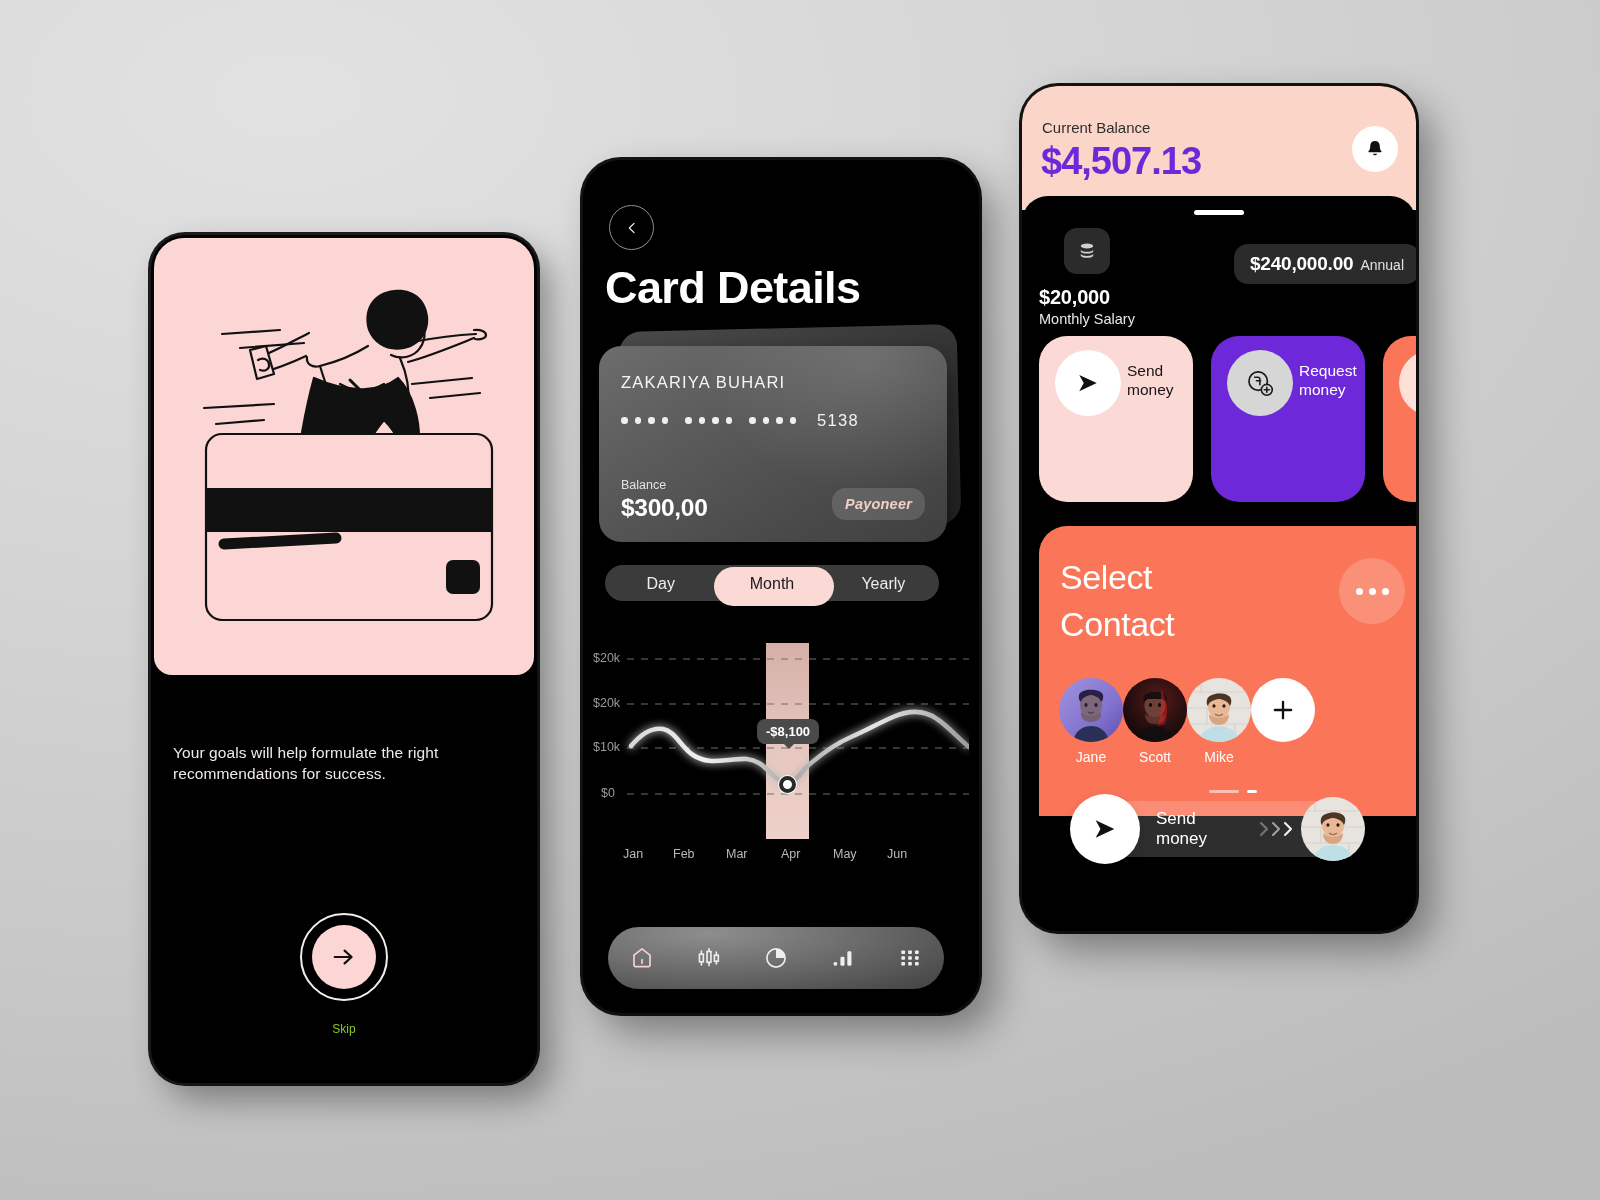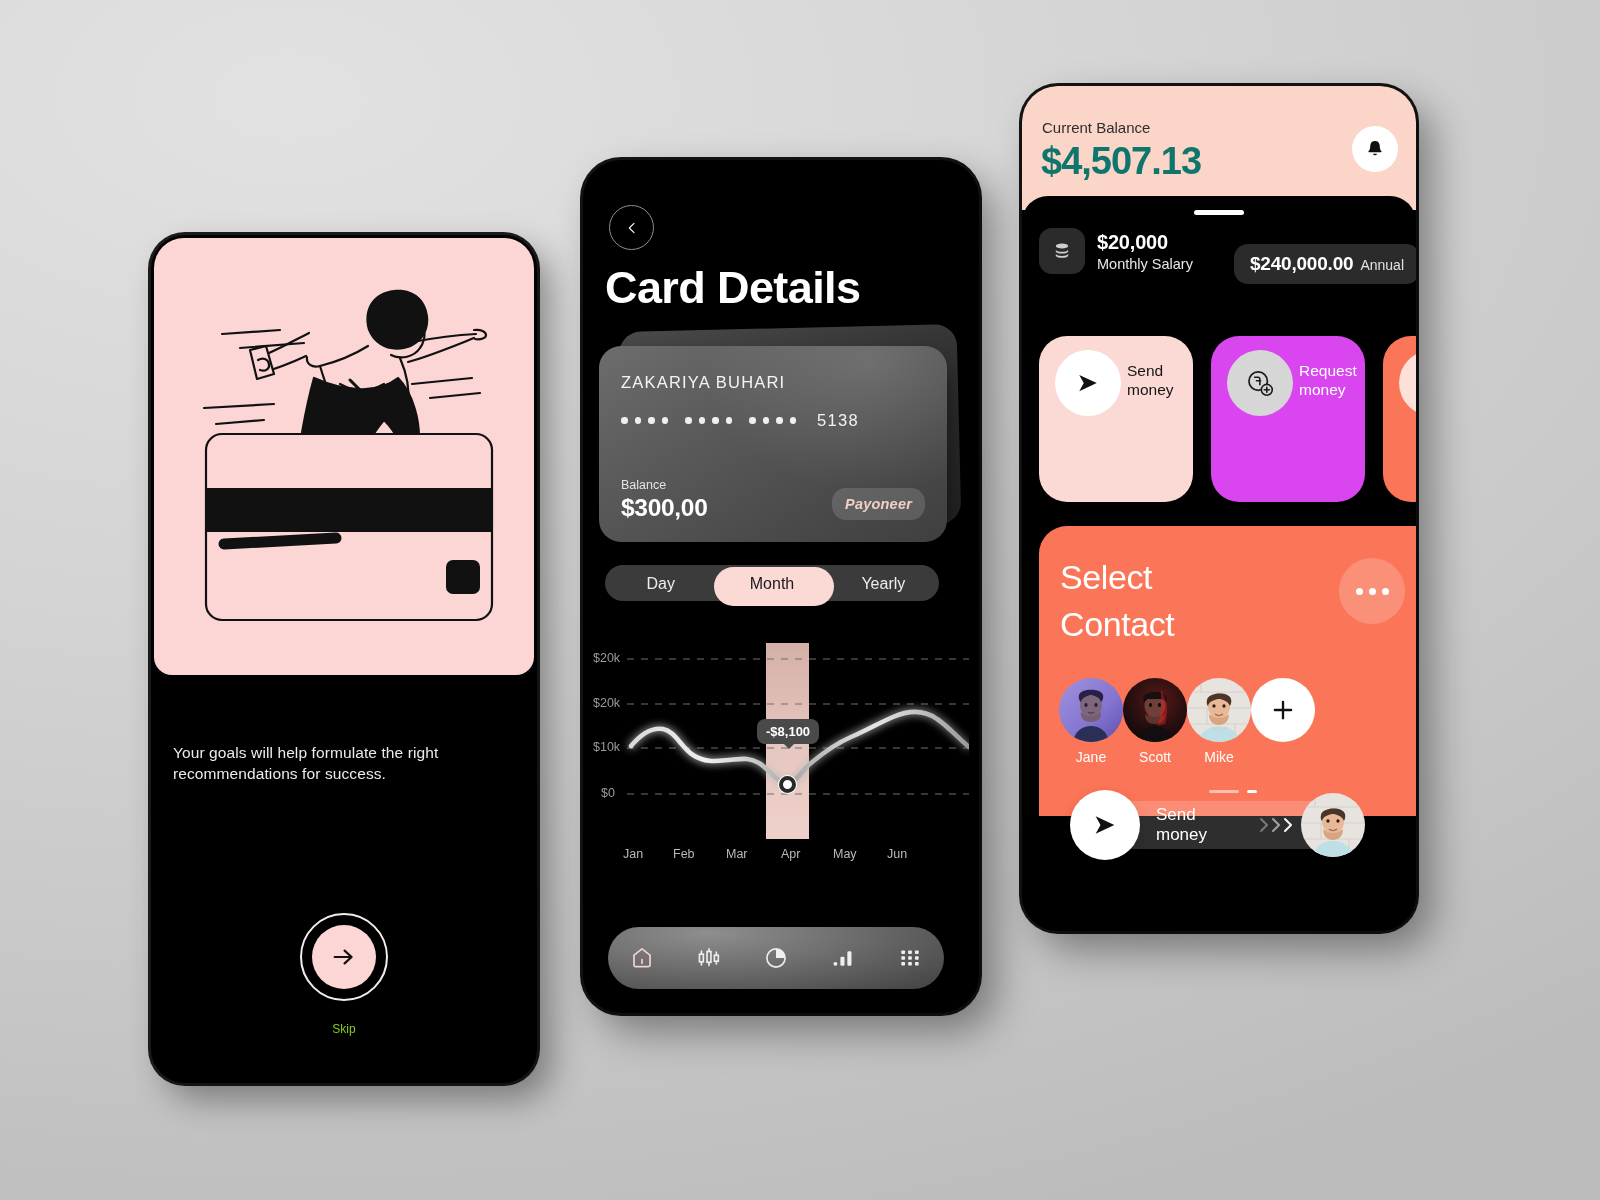--- a/index.html
+++ b/index.html
@@ -148,52 +148,52 @@
   #p3{
     left:1022px; top:86px; width:394px; height:845px;
     border-radius:36px; background:#000;
     box-shadow:16px 18px 40px rgba(0,0,0,.40), 0 0 0 3px #141414;
   }
   #p3 .top{
     position:absolute; left:0; top:0; width:394px; height:124px;
     background:#fbd5c8; border-radius:33px 33px 0 0;
   }
   #p3 .cblbl{ position:absolute; left:20px; top:33px; color:#2e2e2e; font-size:15px; }
-  #p3 .cbval{ position:absolute; left:19px; top:54px; color:#0f766e; font-size:38px; font-weight:700; letter-spacing:-1px; }
+  #p3 .cbval{ position:absolute; left:19px; top:54px; color:#6d28d9; font-size:38px; font-weight:700; letter-spacing:-1px; }
   #p3 .bell{
     position:absolute; right:18px; top:40px; width:46px;height:46px;border-radius:50%;
     background:#fff; display:flex;align-items:center;justify-content:center;
   }
   #p3 .sheet{
     position:absolute; left:0; top:110px; width:394px; height:735px;
     background:#000; border-radius:26px 26px 33px 33px; overflow:hidden;
   }
   #p3 .grab{
     position:absolute; left:50%; margin-left:-25px; top:14px; width:50px;height:5px;
     border-radius:3px; background:#fff;
   }
   
-  #p3 .salrow{ position:absolute; left:17px; top:142px; display:flex; align-items:center; gap:12px; }
+  #p3 .salrow{ position:absolute; left:17px; top:142px; display:flex; align-items:center; gap:12px;flex-direction:column; }
   #p3 .salicon{
     width:46px;height:46px;border-radius:13px;background:#2b2b2b;
     display:flex;align-items:center;justify-content:center;
   }
   #p3 .salamt{ color:#fff; font-size:20px; font-weight:700; letter-spacing:-.2px; }
   #p3 .sallbl{ color:#e8e8e8; font-size:14.5px; margin-top:2px; }
   #p3 .annual{
     position:absolute; right:-4px; top:158px; background:#2b2b2b; border-radius:14px;
     padding:9px 16px; display:flex; align-items:baseline; gap:7px; white-space:nowrap;
   }
   #p3 .annual .a1{ color:#fff; font-size:19px; font-weight:700; letter-spacing:-.2px; }
   #p3 .annual .a2{ color:#e2e2e2; font-size:14px; }
   
   #p3 .acts{ position:absolute; left:17px; top:250px; display:flex; gap:18px; }
   #p3 .act{ width:154px; height:166px; border-radius:28px; position:relative; flex:0 0 auto; }
   #p3 .act.pink{ background:#fbd9d5; }
-  #p3 .act.slate{ background:#d946ef; }
+  #p3 .act.slate{ background:#6d28d9; }
   #p3 .act.orange{ background:#fb7558; }
   #p3 .act .ic{
     position:absolute; left:16px; top:14px; width:66px;height:66px;border-radius:50%;
     display:flex;align-items:center;justify-content:center;
   }
   #p3 .act.pink .ic{ background:#fff; }
   #p3 .act.slate .ic{ background:#d6d6d6; }
   #p3 .act.orange .ic{ background:#fde0d8; }
   #p3 .act .lb{ position:absolute; left:88px; top:25px; width:62px; font-size:15.5px; line-height:19px; }
   #p3 .act.pink .lb{ color:#151515; }
@@ -213,21 +213,21 @@
   #p3 .av{ width:64px; text-align:center; }
   #p3 .av .ph{ width:64px;height:64px;border-radius:50%; overflow:hidden; position:relative; }
   #p3 .av .nm{ color:#fff; font-size:14px; margin-top:7px; }
   #p3 .addbtn{
     width:64px;height:64px;border-radius:50%;background:#fff;
     display:flex;align-items:center;justify-content:center;
   }
   #p3 .pager{ position:absolute; left:0; right:0; top:264px; display:flex; justify-content:center; gap:8px; }
   #p3 .pager i{ display:block; height:3px; border-radius:2px; background:rgba(255,255,255,.55); }
   #p3 .sendbar{
-    position:absolute; left:51px; top:715px; width:291px; height:48px; border-radius:34px;
+    position:absolute; left:51px; top:715px; width:291px; height:56px; border-radius:34px;
     background:rgba(255,255,255,.18); display:flex; align-items:center;
   }
   #p3 .sendbar .circ{
     width:70px;height:70px;border-radius:50%;background:#fff; margin-left:-3px;
     display:flex;align-items:center;justify-content:center; flex:0 0 auto;
     box-shadow:0 4px 12px rgba(0,0,0,.12);
   }
   #p3 .sendbar .sl{ color:#fff; font-size:17px; margin-left:16px; }
   #p3 .sendbar .chev{ margin-left:9px; display:flex; align-items:center; }
   #p3 .sendbar .avr{

